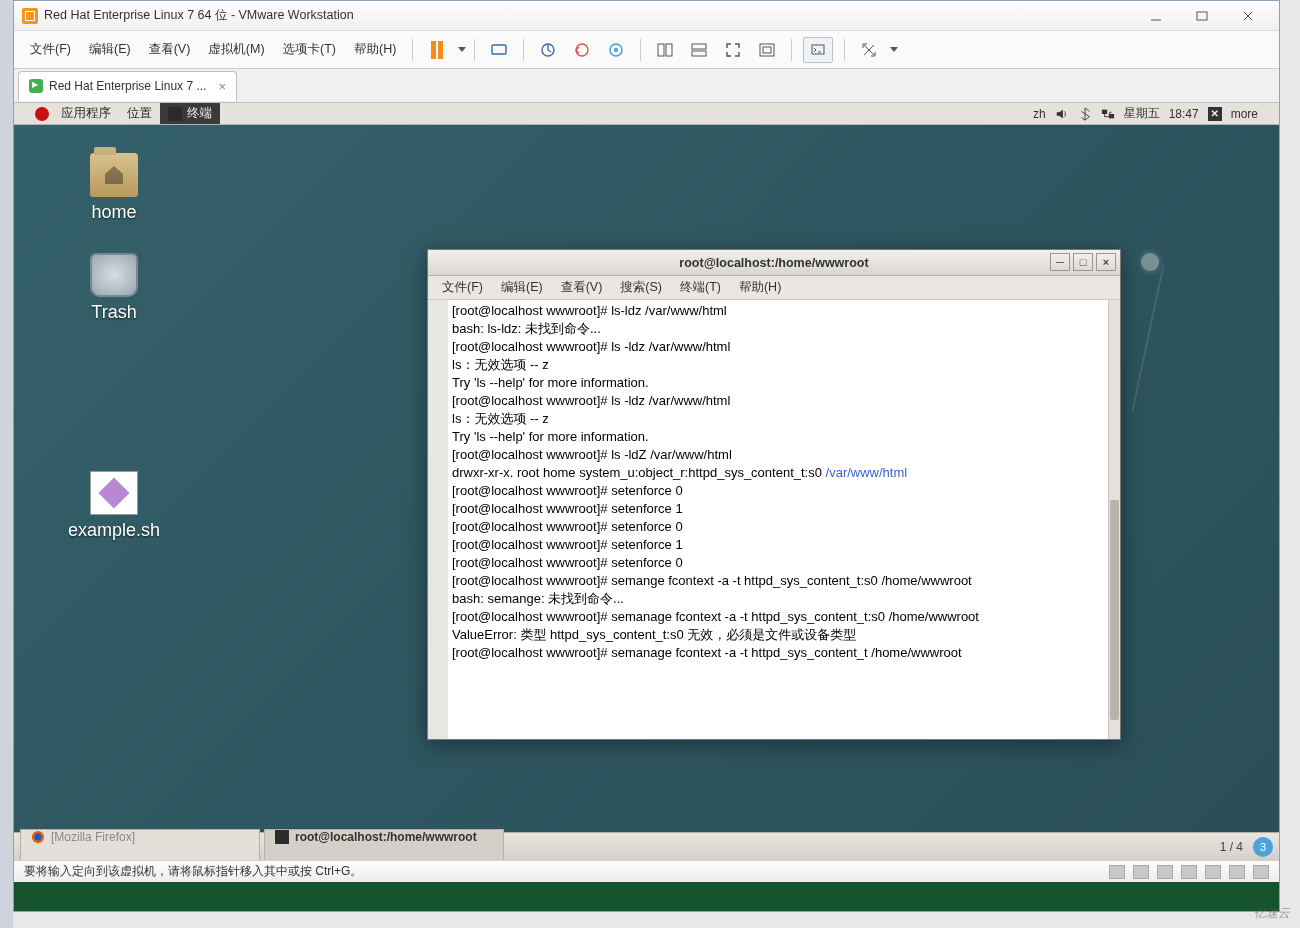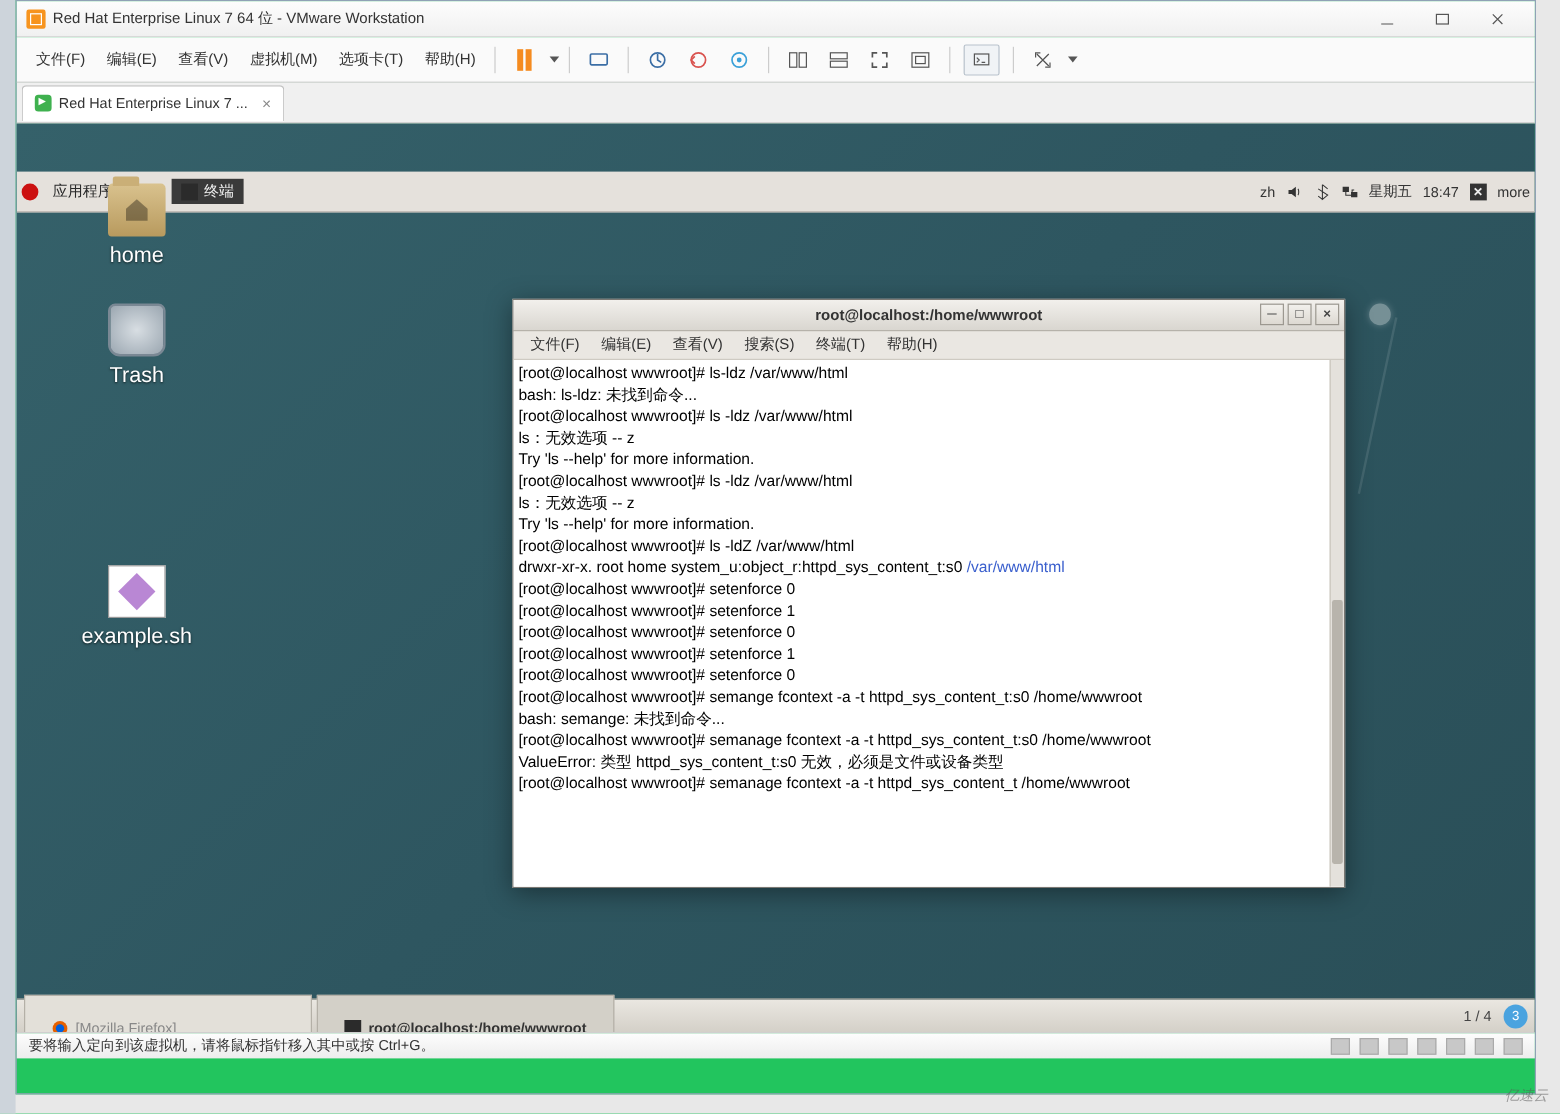--- a/index.html
+++ b/index.html
@@ -2,21 +2,21 @@
 <html><head>
 <meta charset="utf-8">
 <style>
 * { margin: 0; padding: 0; box-sizing: border-box; font-family: "Segoe UI", "Microsoft YaHei", sans-serif; }
 body { width: 1300px; height: 928px; background: #e8e8e8; overflow: hidden; position: relative; }
 
 
 .left-sliver { position:absolute; left:0; top:0; width:13px; height:928px; background:#cdd4db; }
 
 
-.vmw { position:absolute; left:13px; top:0; width:1267px; height:912px; background:#22c55e; border:1px solid #8fa2b5; }
+.vmw { position:absolute; left:13px; top:0; width:1267px; height:912px; background:#14532d; border:1px solid #8fa2b5; }
 .vmw-title { height:30px; background:linear-gradient(#fdfdfd,#f0f0f0); display:flex; align-items:center; padding:0 8px; border-bottom:1px solid #d8d8d8; }
 .vmw-title .ico { width:16px; height:16px; background:#f7941e; border-radius:2px; margin-right:6px; position:relative; }
 .vmw-title .ico::after{content:"";position:absolute;inset:3px;border:1.5px solid #fff;}
 .vmw-title .txt { flex:1; font-size:12.5px; color:#333; }
 .win-btns { display:flex; gap:0; }
 .win-btn { width:46px; height:28px; display:flex; align-items:center; justify-content:center; color:#555; font-size:11px;}
 .win-btn svg{width:12px;height:12px;stroke:#555;stroke-width:1;fill:none;}
 
 .vmw-menu { height:38px; display:flex; align-items:center; padding:0 8px; border-bottom:1px solid #ccc; gap:2px; background:#fafafa;}
 .vmw-menu .m { font-size:12.5px; color:#333; padding:4px 8px; }
@@ -34,21 +34,21 @@
 .vmw-tab .dot::after{content:"▶";color:#fff;font-size:8px;position:absolute;left:3px;top:1px;}
 .vmw-tab .x{color:#888;font-size:13px;margin-left:6px;}
 
 
 .guest { position:relative; width:100%; height:757px; background:#2a5a64; background:linear-gradient(135deg,#35616a 0%,#2e5660 50%,#2a4f58 100%); overflow:hidden;}
 .guest .deco{position:absolute;right:60px;top:150px;width:420px;height:300px;opacity:.35;}
 .guest .deco .ln{position:absolute;background:rgba(255,255,255,.3);}
 .guest .deco .c{position:absolute;width:18px;height:18px;border-radius:50%;background:#fff;box-shadow:0 0 6px rgba(255,255,255,.7);}
 
 
-.gbar { height:34px; background:#e5e1dc; display:flex; align-items:center; font-size:12.5px; color:#2a2a2a; padding:0 4px; border-bottom:1px solid #b9b4ae;margin-top:40px;}
+.gbar { height:22px; background:#e5e1dc; display:flex; align-items:center; font-size:12.5px; color:#2a2a2a; padding:0 21px; border-bottom:1px solid #b9b4ae;}
 .gbar .rh{width:14px;height:14px;border-radius:50%;background:#c11;margin-right:4px;}
 .gbar .item{padding:2px 8px;}
 .gbar .item.active{background:#3a3a3a;color:#eee;}
 .gbar .tico{width:14px;height:14px;background:#2b2b2b;margin-right:5px;}
 .gbar .spacer{flex:1;}
 .gbar .tray{display:flex;align-items:center;gap:9px;font-size:12px;color:#333;}
 .gbar .tray svg{width:14px;height:14px;fill:#333;}
 .gbar .tray .x{font-weight:bold;background:#333;color:#eee;width:14px;height:14px;display:inline-flex;align-items:center;justify-content:center;font-size:10px;}
 
 
@@ -63,28 +63,28 @@
 .scr{background:#fff;border:1px solid #999;position:relative;}
 .scr::after{content:"";position:absolute;inset:10px 12px;background:#b987d4;transform:rotate(45deg);}
 
 
 .term { position:absolute; left:413px; top:146px; width:694px; height:491px; background:#e8e6e3; border:1px solid #7a7873; box-shadow:0 4px 20px rgba(0,0,0,.4);}
 .term-tb{height:26px;background:linear-gradient(#f2f0ec,#d9d6d0);display:flex;align-items:center;justify-content:center;border-bottom:1px solid #b6b2aa;position:relative;font-size:12.5px;font-weight:bold;color:#333;}
 .term-tb .ctl{position:absolute;right:4px;top:3px;display:flex;gap:3px;}
 .term-tb .ctl span{width:20px;height:18px;background:linear-gradient(#f2f0ec,#ddd9d2);border:1px solid #9c9890;display:flex;align-items:center;justify-content:center;font-size:11px;color:#444;}
 .term-menu{height:24px;display:flex;align-items:center;padding:0 6px;gap:2px;font-size:12.5px;color:#333;background:#eae7e2;border-bottom:1px solid #cecac2;}
 .term-menu span{padding:2px 8px;}
-.term-body{position:relative;height:calc(100% - 50px);background:#fff;font-family:"DejaVu Sans Mono","Courier New",monospace;font-size:13px;line-height:18px;color:#000;padding:2px 4px;overflow:hidden;}
+.term-body{position:relative;height:calc(100% - 50px);background:#fff;font-family:"DejaVu Sans Mono","Courier New",monospace;font-size:13px;line-height:18px;color:#000;padding:2px 4px;overflow:hidden;margin-left:20px;}
 .term-body .blue{color:#3a5fcd;}
 .term-scroll{position:absolute;right:0;top:0;width:12px;height:100%;background:#e4e1dc;border-left:1px solid #cac6be;}
 .term-scroll .thumb{position:absolute;left:1px;right:1px;top:200px;height:220px;background:#b8b4ac;border-radius:2px;}
 
 
 .gbot{position:absolute;left:0;bottom:0;right:0;height:28px;background:linear-gradient(#eae7e1,#d4d0c8);border-top:1px solid #b4afa5;display:flex;align-items:center;padding:0 6px;gap:4px;font-size:12px;color:#333;}
-.gbot .app{height:36px;border:1px solid #b4b0a7;background:#e3e0d9;display:flex;align-items:flex-end;padding:0 22px;gap:6px;min-width:240px;}
+.gbot .app{height:36px;border:1px solid #b4b0a7;background:#e3e0d9;display:flex;align-items:flex-start;padding:0 10px;gap:6px;min-width:240px;}
 .gbot .app.active{background:#d3d0c8;}
 .gbot .app .ai{width:14px;height:14px;}
 .gbot .spacer{flex:1;}
 .gbot .pg{font-size:12px;color:#444;margin-right:6px;}
 .gbot .bl{width:20px;height:20px;border-radius:50%;background:#4aa3df;color:#fff;font-size:11px;display:flex;align-items:center;justify-content:center;}
 
 
 .vmw-status{height:22px;background:linear-gradient(#fdfdfd,#ededed);border-top:1px solid #cfcfcf;display:flex;align-items:center;padding:0 10px;font-size:12px;color:#333;gap:8px;}
 .vmw-status .spacer{flex:1;}
 .vmw-status .d{width:16px;height:14px;background:#c8c8c8;border:1px solid #aaa;}

